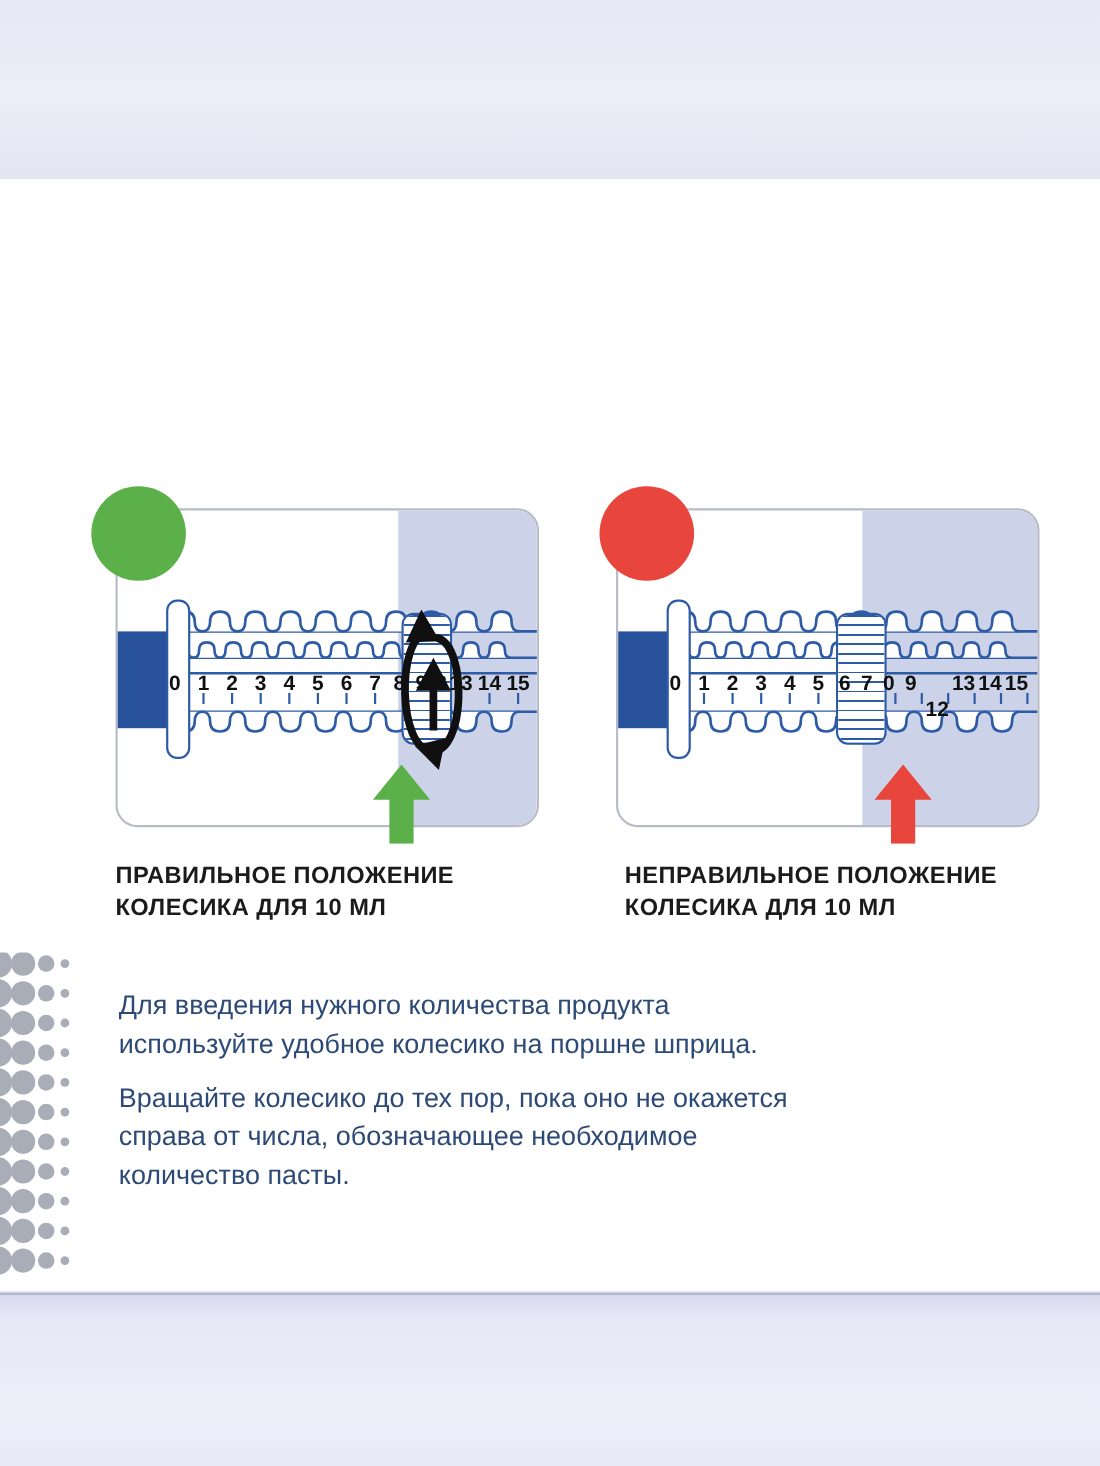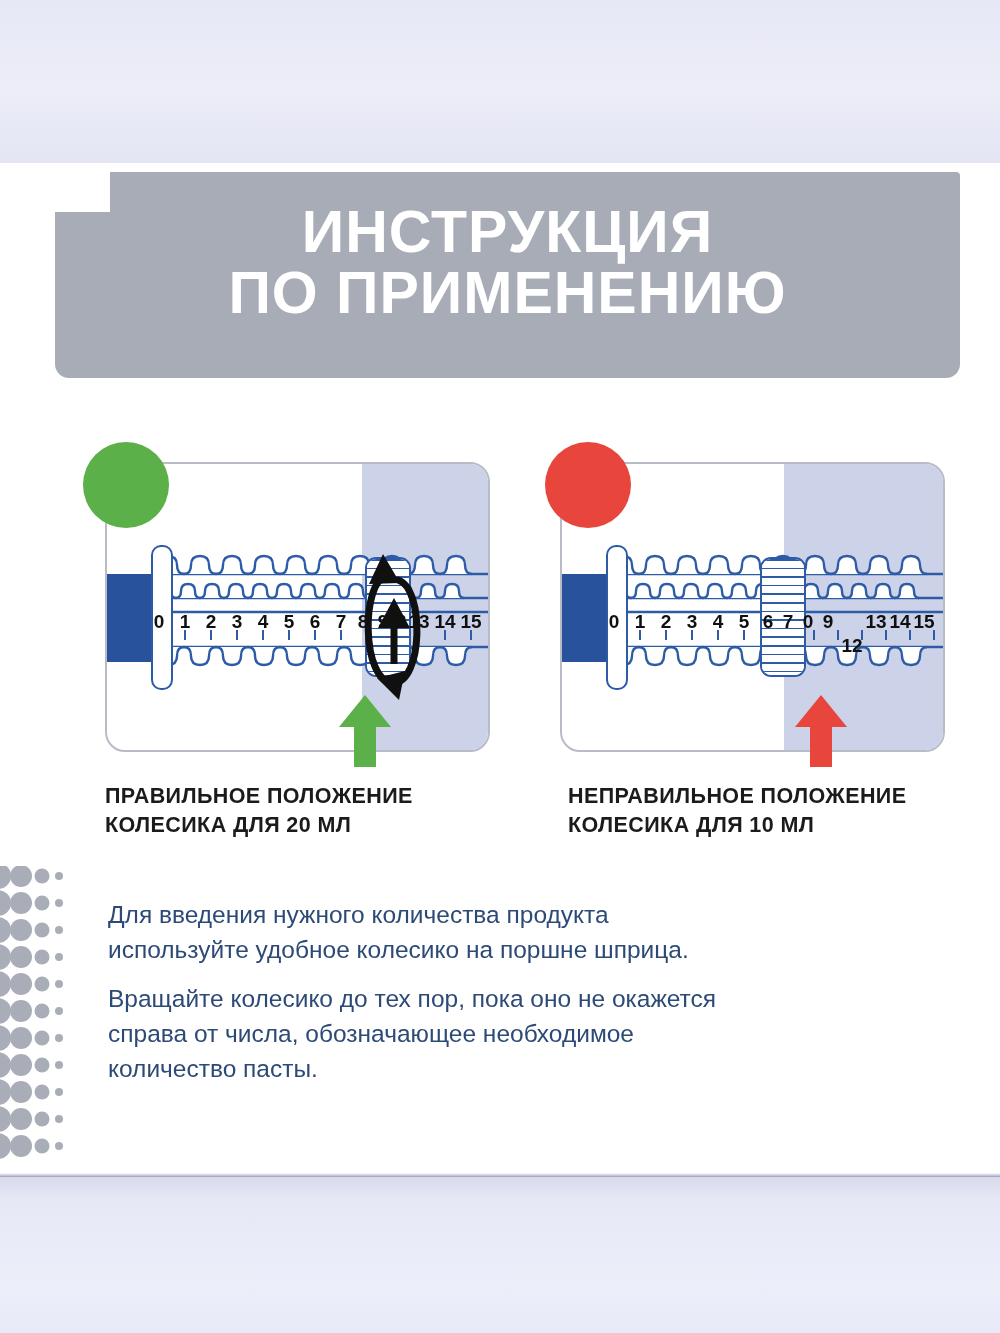--- a/index.html
+++ b/index.html
@@ -188,25 +188,20 @@
 </head>
 <body>
 
 <div id="stage">
 
   <div class="band-top"></div>
   <div class="page-sheet"></div>
   <div class="page-edge"></div>
   <div class="band-bottom"></div>
 
-  <div class="banner">
-    <div class="banner-notch"></div>
-    <div class="banner-title">ИНСТРУКЦИЯ
-ПО ПРИМЕНЕНИЮ</div>
-  </div>
 
   <div class="card left">
     <div class="card-shade" style="left:255px; right:0;"></div>
 
     <svg class="rod-svg" width="385" height="290" viewBox="0 0 385 290">
 
       <path d="M45 110 L385 110" stroke="#2e5ba6" stroke-width="2.4" fill="none"></path>
       <path d="M45 110
                q7,0 7,-9 q0,-9 9,-9 q9,0 9,9 q0,9 7,9
                q7,0 7,-9 q0,-9 9,-9 q9,0 9,9 q0,9 7,9
@@ -297,21 +292,21 @@
     <div class="scale-num" style="left:352px; top:148px; width:24px;">15</div>
   </div>
 
   <div class="status-dot" style="left:83px; top:442px; background:#5cb04a;"></div>
 
   <svg class="up-arrow" style="left:337px; top:695px;" width="56" height="72" viewBox="0 0 56 72">
     <path d="M28 0 L54 32 L39 32 L39 72 L17 72 L17 32 L2 32 Z" fill="#5cb04a"></path>
   </svg>
 
   <div class="caption left">ПРАВИЛЬНОЕ ПОЛОЖЕНИЕ
-КОЛЕСИКА ДЛЯ 20 МЛ</div>
+КОЛЕСИКА ДЛЯ 10 МЛ</div>
 
   <div class="card right">
     <div class="card-shade" style="left:222px; right:0;"></div>
 
     <svg class="rod-svg" width="385" height="290" viewBox="0 0 385 290">
       <path d="M45 110 L385 110" stroke="#2e5ba6" stroke-width="2.4" fill="none"></path>
       <path d="M45 110
                q7,0 7,-9 q0,-9 9,-9 q9,0 9,9 q0,9 7,9
                q7,0 7,-9 q0,-9 9,-9 q9,0 9,9 q0,9 7,9
                q7,0 7,-9 q0,-9 9,-9 q9,0 9,9 q0,9 7,9

